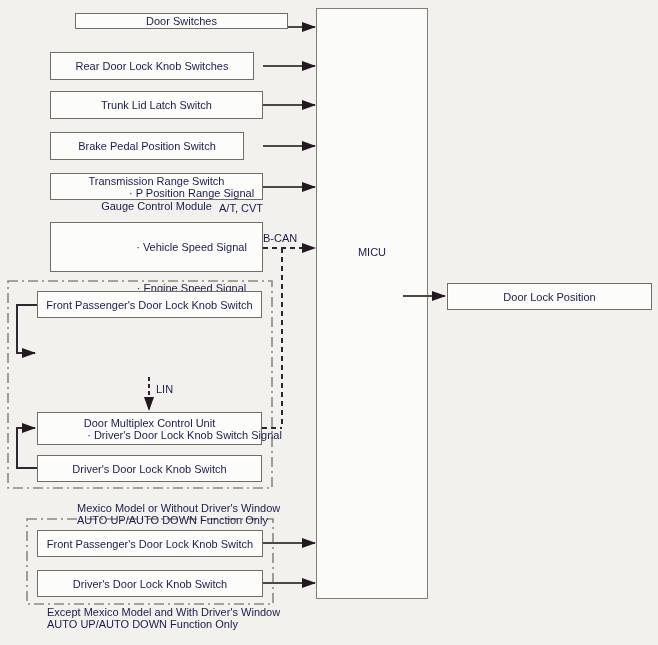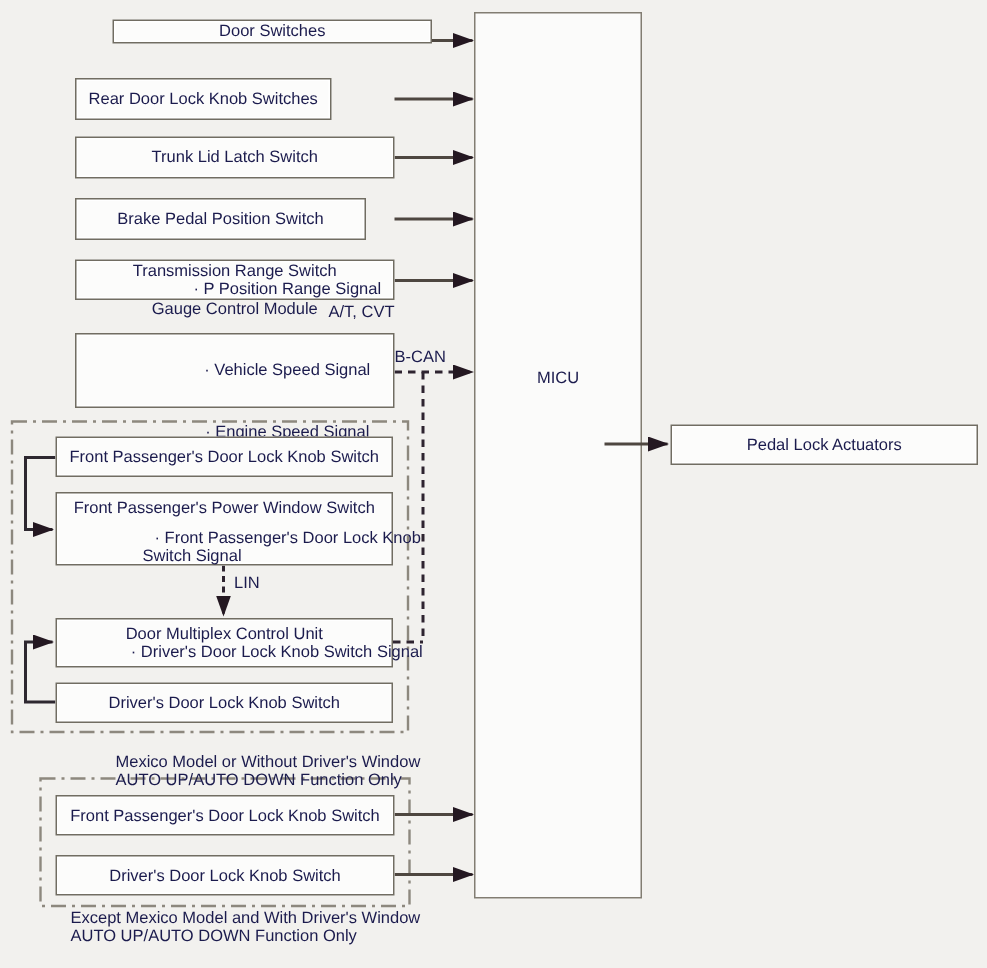--- a/index.html
+++ b/index.html
@@ -117,21 +117,21 @@
   </svg>
 
   <div class="micu-box" style="left:316px; top:8px; width:112px; height:591px;">
     <div class="micu-label">MICU</div>
   </div>
 
   <div class="node" style="left:50px; top:13px; width:213px; height:16px;margin-left:25px;">
     <div class="title">Door Switches</div>
   </div>
 
-  <div class="node" style="left:50px; top:52px; width:171px; height:28px;align-items:center;">
+  <div class="node" style="left:50px; top:52px; width:204px; height:28px;align-items:center;">
     <div class="title">Rear Door Lock Knob Switches</div>
   </div>
 
   <div class="node" style="left:50px; top:91px; width:213px; height:28px;">
     <div class="title">Trunk Lid Latch Switch</div>
   </div>
 
   <div class="node" style="left:50px; top:132px; width:194px; height:28px;">
     <div class="title">Brake Pedal Position Switch</div>
   </div>
@@ -148,27 +148,20 @@
     <div class="signal">· Vehicle Speed Signal</div>
     <div class="signal">· Engine Speed Signal</div>
   </div>
 
   <div class="plain-label" style="left:263px; top:232px;">B-CAN</div>
 
   <div class="node" style="left:37px; top:291px; width:225px; height:27px;">
     <div class="title">Front Passenger's Door Lock Knob Switch</div>
   </div>
 
-  <div class="node top-align" style="left:37px; top:328px; width:225px; height:49px;">
-    <div class="title">Front Passenger's Power Window Switch</div>
-    <div class="signals-left">
-      <div class="signal indent-first">· Front Passenger's Door Lock Knob</div>
-      <div class="signal">Switch Signal</div>
-    </div>
-  </div>
 
   <div class="plain-label" style="left:156px; top:383px;">LIN</div>
 
   <div class="node" style="left:37px; top:412px; width:225px; height:33px;">
     <div class="title">Door Multiplex Control Unit</div>
     <div class="signal">· Driver's Door Lock Knob Switch Signal</div>
   </div>
 
   <div class="node" style="left:37px; top:455px; width:225px; height:27px;">
     <div class="title">Driver's Door Lock Knob Switch</div>
@@ -186,16 +179,16 @@
   <div class="node" style="left:37px; top:570px; width:226px; height:27px;">
     <div class="title">Driver's Door Lock Knob Switch</div>
   </div>
 
   <div class="caption" style="left:47px; top:606px;">
     <div>Except Mexico Model and With Driver's Window</div>
     <div>AUTO UP/AUTO DOWN Function Only</div>
   </div>
 
   <div class="node" style="left:447px; top:283px; width:205px; height:27px;">
-    <div class="title">Pedal Lock Actuators</div>
+    <div class="title">Door Lock Position</div>
   </div>
 
 </div>
 
 </body></html>

